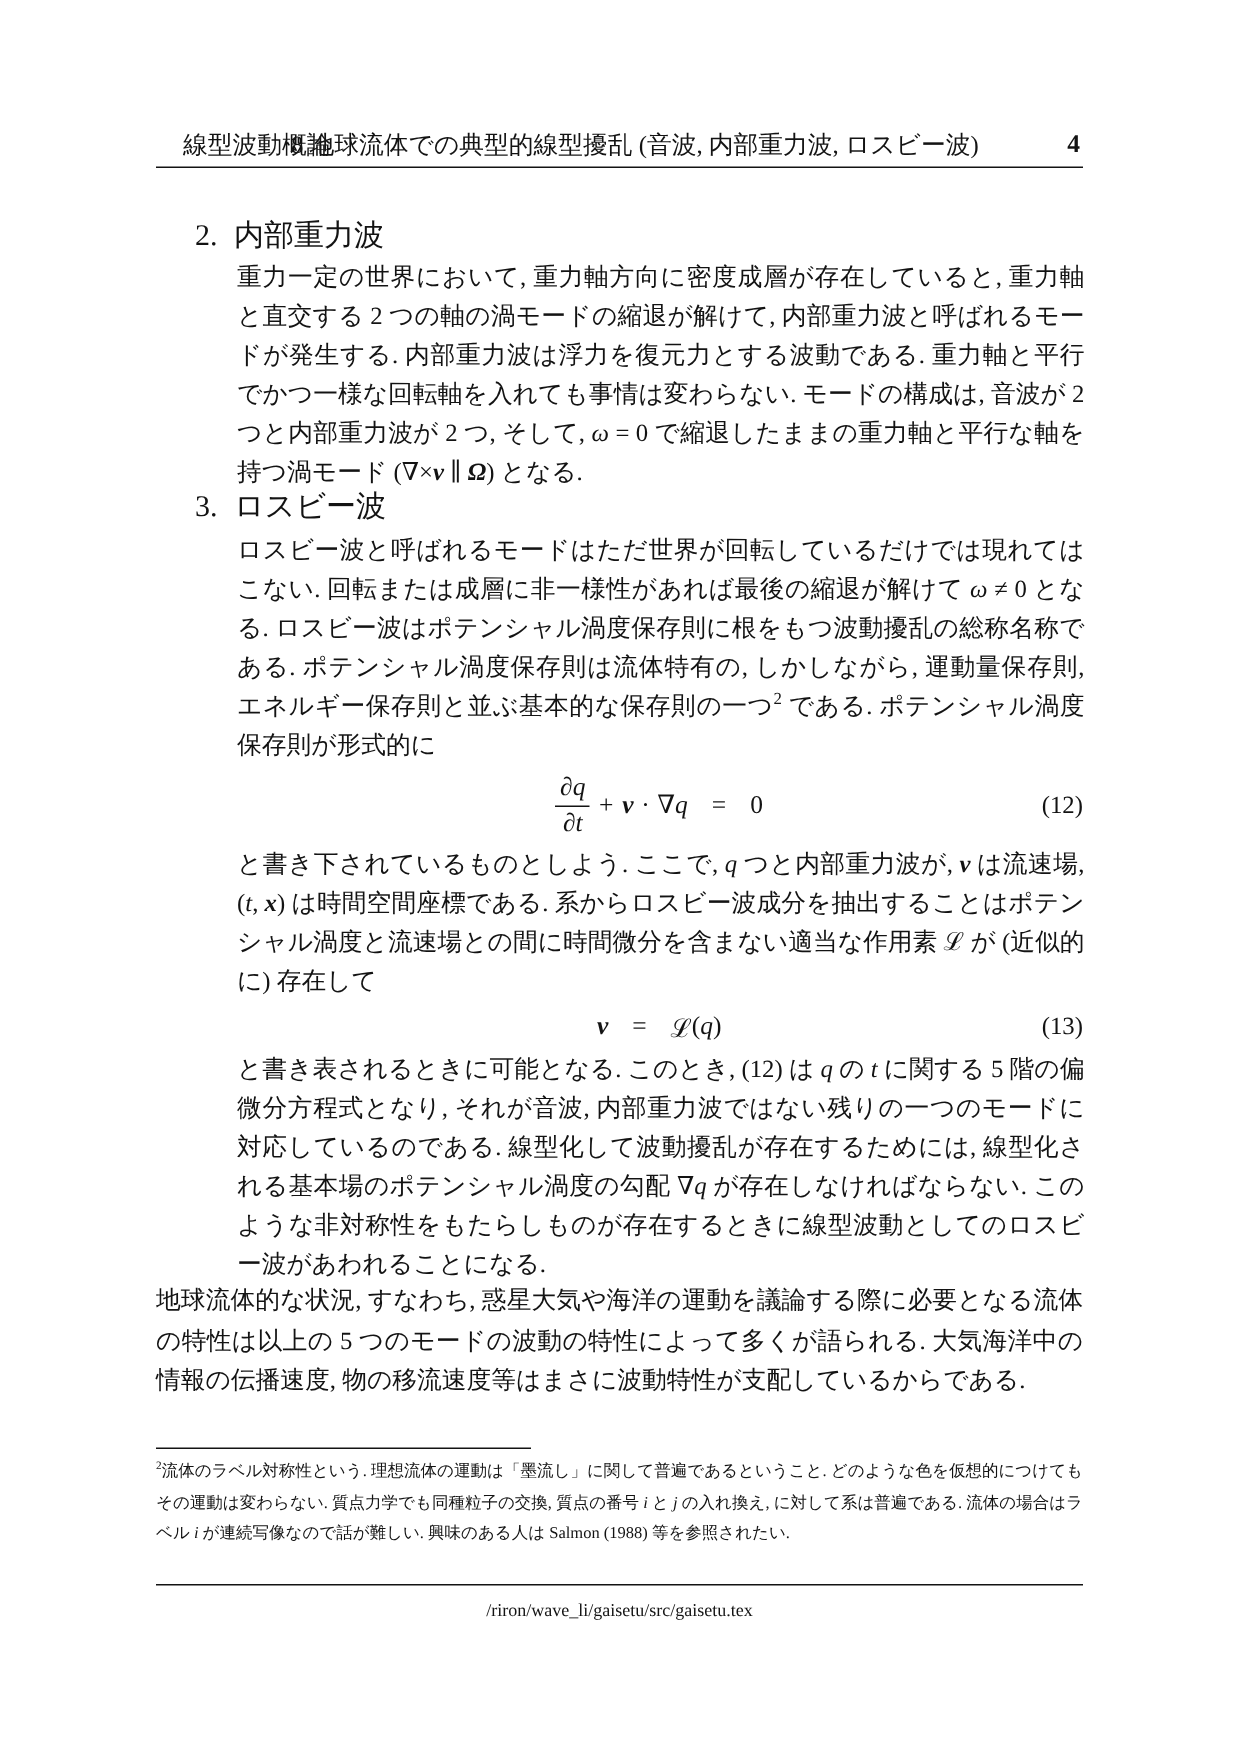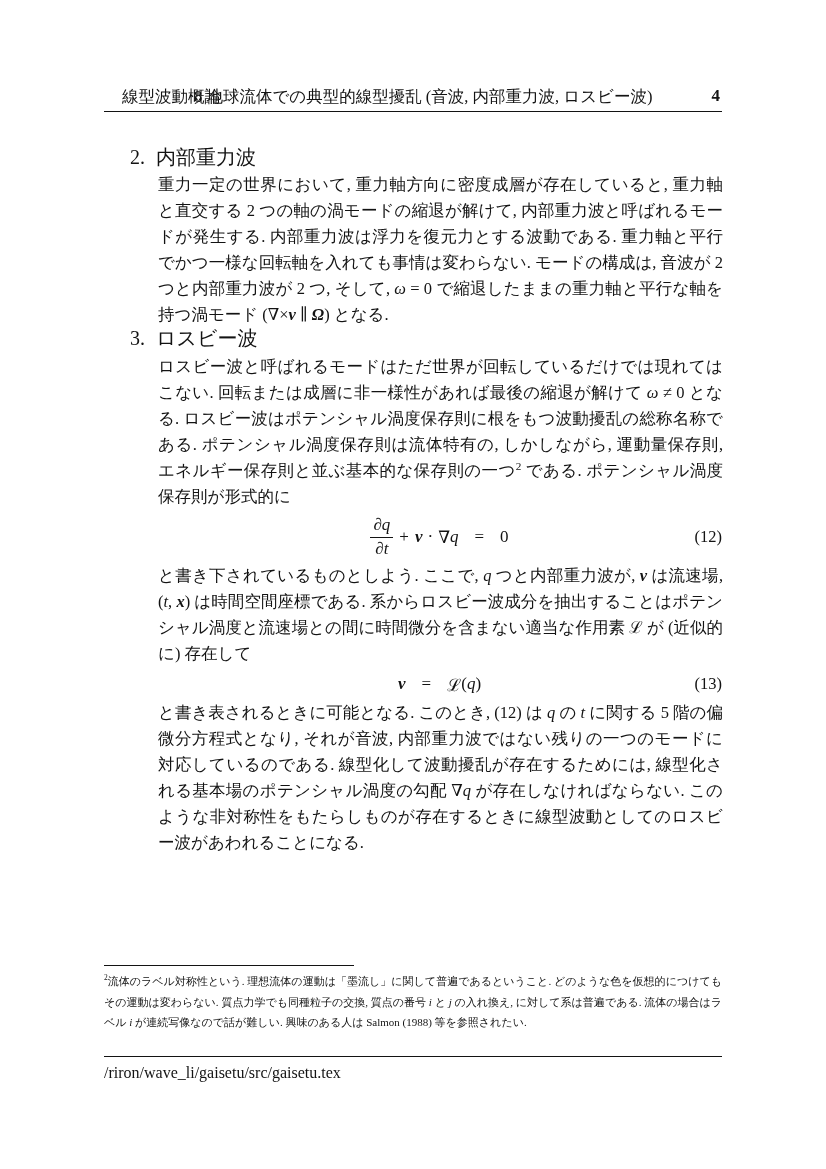--- a/index.html
+++ b/index.html
@@ -60,22 +60,22 @@
   .fn-rule{position:absolute;top:965px;left:104px;width:250px;border-top:1.2px solid #131313;}
   .fn{
     position:absolute;top:971px;left:104px;width:618px;
     font-size:11px;line-height:20.5px;
     text-align:justify;text-align-last:left;
   }
   
   .ftr-rule{position:absolute;top:1056px;left:104px;width:618px;border-top:1.2px solid #131313;}
   .ftr{
     position:absolute;top:1062px;left:104px;width:618px;
-    display:flex;justify-content:flex-start;
-    font-size:16px;line-height:22px;
+    display:flex;justify-content:center;
+    font-size:12px;line-height:22px;
   }
 </style>
 </head>
 <body>
 
 <div class="page">
 
   <div class="hdr">
     <span class="left-head">線型波動概論</span>
     <span class="section-head">8 地球流体での典型的線型擾乱 (音波, 内部重力波, ロスビー波)</span>
@@ -119,20 +119,21 @@
       <span>ℒ</span>
         <span>(</span>
         <span class="r-it">q</span>
         <span>)</span>
       <span class="eqno">(13)</span>
     </div>
 
     <div class="item-body"><span>と書き表されるときに可能となる. このとき, (12) は </span><span class="r-it">q</span><span> の </span><span class="r-it">t</span><span> に関する 5 階の偏微分方程式となり, それが音波, 内部重力波ではない残りの一つのモードに対応しているのである. 線型化して波動擾乱が存在するためには, 線型化される基本場のポテンシャル渦度の勾配 </span><span>∇</span><span class="r-it">q</span><span> が存在しなければならない. このような非対称性をもたらしものが存在するときに線型波動としてのロスビー波があわれることになる.</span></div>
   </div>
 
+  <div class="closing"><span>地球流体的な状況, すなわち, 惑星大気や海洋の運動を議論する際に必要となる流体の特性は以上の 5 つのモードの波動の特性によって多くが語られる. 大気海洋中の情報の伝播速度, 物の移流速度等はまさに波動特性が支配しているからである.</span></div>
 
   <div class="fn-rule"></div>
   <div class="fn"><span class="r-sup">2</span><span>流体のラベル対称性という. 理想流体の運動は「墨流し」に関して普遍であるということ. どのような色を仮想的につけてもその運動は変わらない. 質点力学でも同種粒子の交換, 質点の番号 </span><span class="r-it">i</span><span> と </span><span class="r-it">j</span><span> の入れ換え, に対して系は普遍である. 流体の場合はラベル </span><span class="r-it">i</span><span> が連続写像なので話が難しい. 興味のある人は Salmon (1988) 等を参照されたい.</span></div>
 
   <div class="ftr-rule"></div>
   <div class="ftr">
     <span>/riron/wave_li/gaisetu/src/gaisetu.tex</span>
   </div>
 
 </div>

